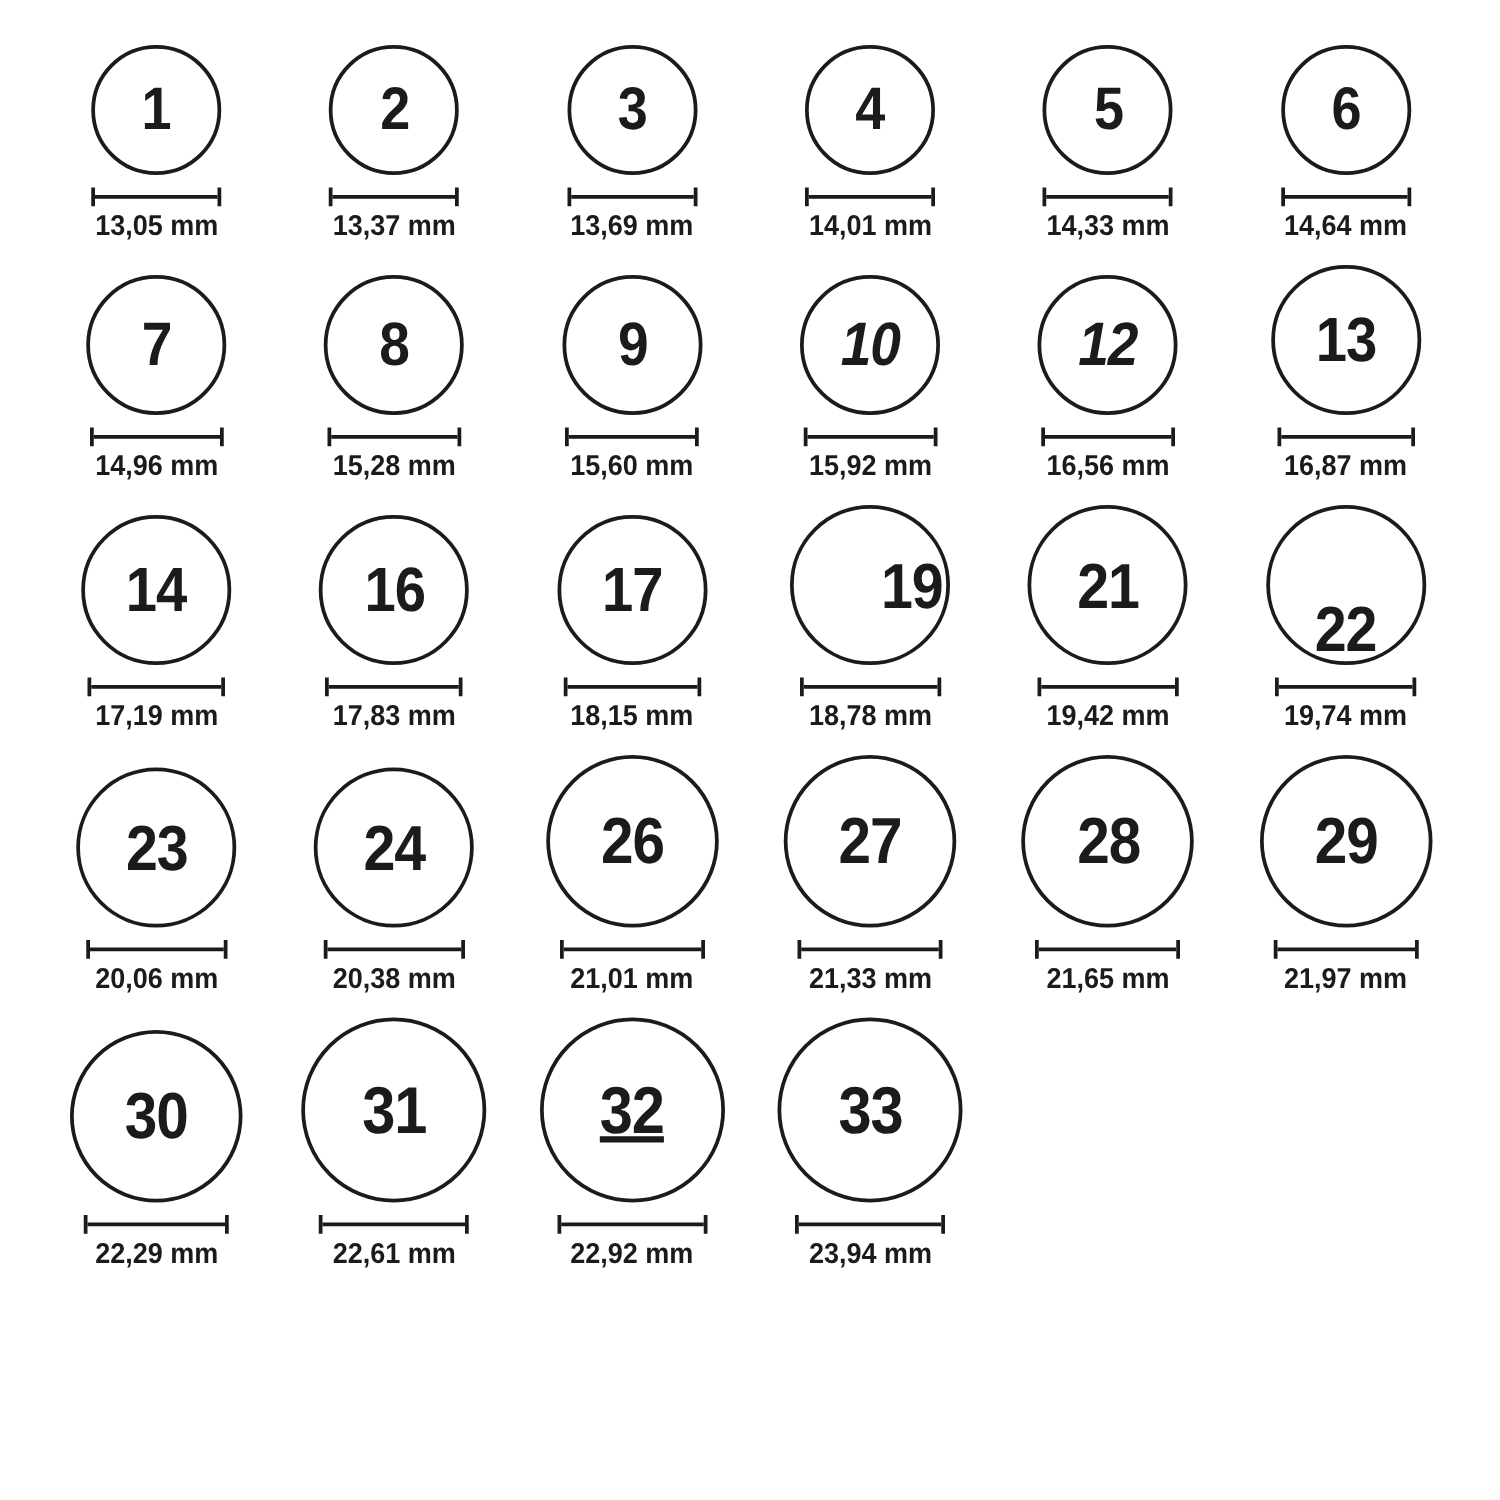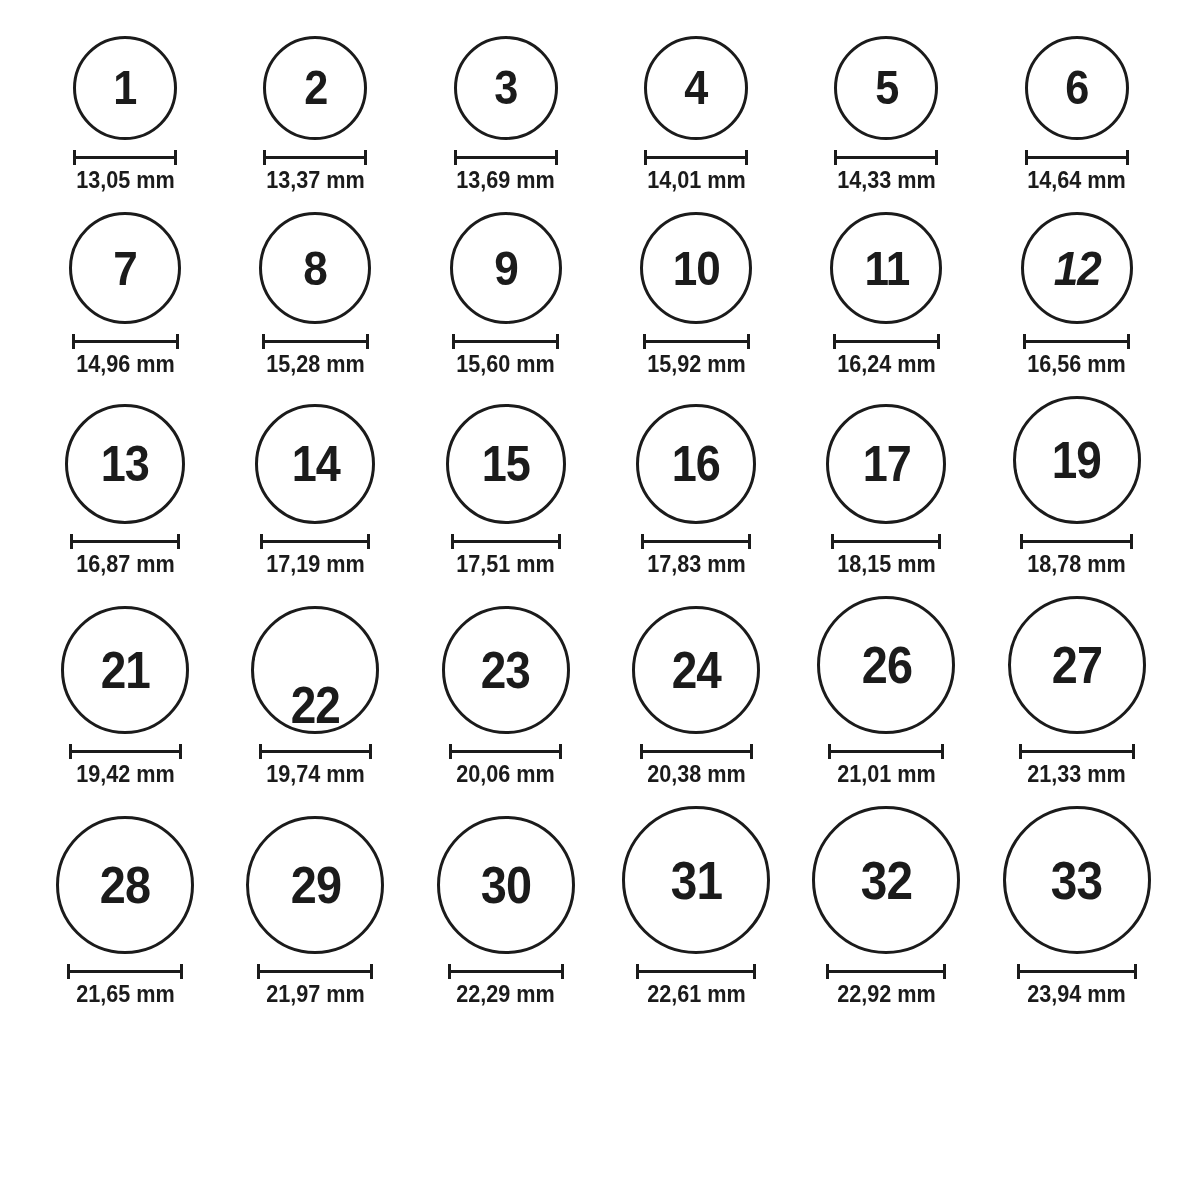--- a/index.html
+++ b/index.html
@@ -144,34 +144,27 @@
 
   <div class="cell">
     <div class="circle" style="width: 112px; height: 112px;">
       <span class="num" style="font-size: 49px;">9</span>
     </div>
     <div class="measure" style="width: 107px;"></div>
     <div class="label">15,60 mm</div>
   </div>
 
   <div class="cell">
-    <div class="circle" style="width: 112px; height: 112px;">
+    <div class="circle" style="width: 112px; height: 112px; font-style: italic;">
       <span class="num" style="font-size: 49px;">10</span>
     </div>
     <div class="measure" style="width: 107px;"></div>
     <div class="label">15,92 mm</div>
   </div>
 
-  <div class="cell">
-    <div class="circle" style="width: 112px; height: 112px;">
-      <span class="num" style="font-size: 49px;">11</span>
-    </div>
-    <div class="measure" style="width: 107px;"></div>
-    <div class="label">16,24 mm</div>
-  </div>
 
   <div class="cell">
     <div class="circle" style="width: 112px; height: 112px; font-style: italic;">
       <span class="num" style="font-size: 49px;">12</span>
     </div>
     <div class="measure" style="width: 107px;"></div>
     <div class="label">16,56 mm</div>
   </div>
 
   <div class="cell">
@@ -183,47 +176,40 @@
   </div>
 
   <div class="cell">
     <div class="circle" style="width: 120px; height: 120px;">
       <span class="num" style="font-size: 50px;">14</span>
     </div>
     <div class="measure" style="width: 110px;"></div>
     <div class="label">17,19 mm</div>
   </div>
 
-  <div class="cell">
-    <div class="circle" style="width: 120px; height: 120px;">
-      <span class="num" style="font-size: 50px;">15</span>
-    </div>
-    <div class="measure" style="width: 110px;"></div>
-    <div class="label">17,51 mm</div>
-  </div>
 
   <div class="cell">
     <div class="circle" style="width: 120px; height: 120px;">
       <span class="num" style="font-size: 50px;">16</span>
     </div>
     <div class="measure" style="width: 110px;"></div>
     <div class="label">17,83 mm</div>
   </div>
 
   <div class="cell">
     <div class="circle" style="width: 120px; height: 120px;">
       <span class="num" style="font-size: 50px;">17</span>
     </div>
     <div class="measure" style="width: 110px;"></div>
     <div class="label">18,15 mm</div>
   </div>
 
 
   <div class="cell">
-    <div class="circle" style="width: 128px; height: 128px;">
+    <div class="circle" style="width: 128px; height: 128px; justify-content: flex-end;">
       <span class="num" style="font-size: 51px;">19</span>
     </div>
     <div class="measure" style="width: 113px;"></div>
     <div class="label">18,78 mm</div>
   </div>
 
 
   <div class="cell">
     <div class="circle" style="width: 128px; height: 128px;">
       <span class="num" style="font-size: 51px;">21</span>
@@ -299,21 +285,21 @@
 
   <div class="cell">
     <div class="circle" style="width: 148px; height: 148px;">
       <span class="num" style="font-size: 53px;">31</span>
     </div>
     <div class="measure" style="width: 120px;"></div>
     <div class="label">22,61 mm</div>
   </div>
 
   <div class="cell">
-    <div class="circle" style="width: 148px; height: 148px;">
+    <div class="circle" style="width: 148px; height: 148px; text-decoration: underline;">
       <span class="num" style="font-size: 53px;">32</span>
     </div>
     <div class="measure" style="width: 120px;"></div>
     <div class="label">22,92 mm</div>
   </div>
 
   <div class="cell">
     <div class="circle" style="width: 148px; height: 148px; align-items: center;">
       <span class="num" style="font-size: 53px;">33</span>
     </div>

